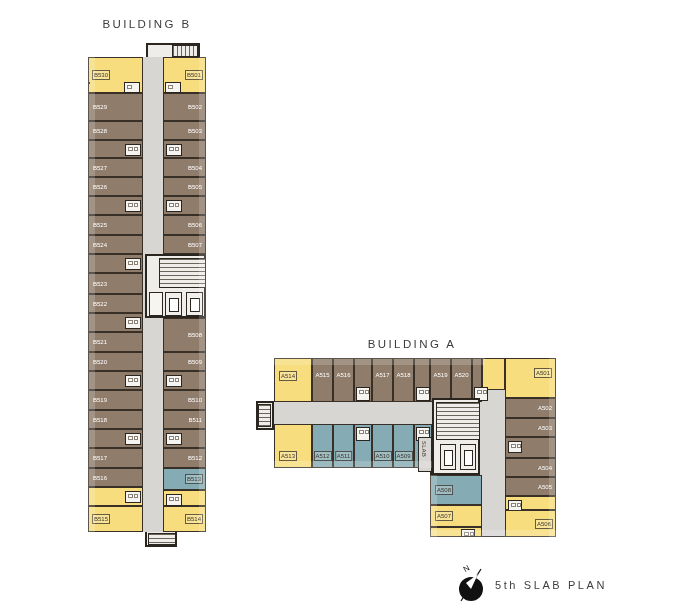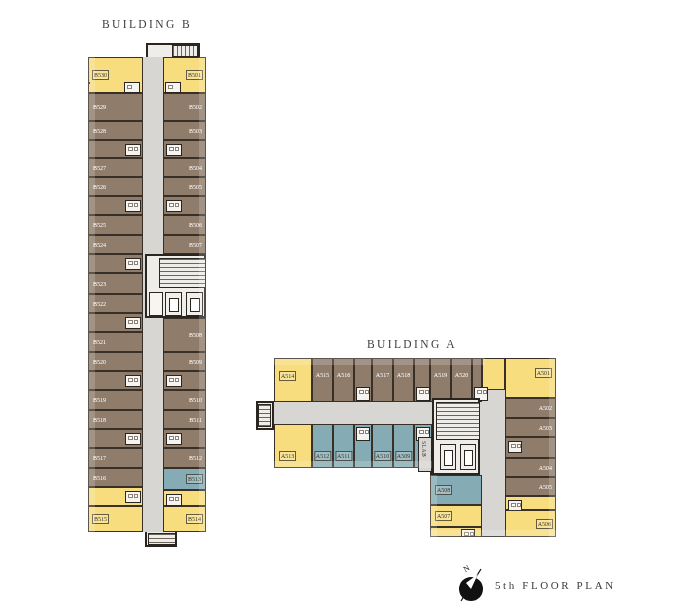--- a/index.html
+++ b/index.html
@@ -1,17 +1,17 @@
 <!DOCTYPE html>
 <html><head>
 <meta charset="utf-8">
 <style>
   html,body{margin:0;padding:0;background:#fff;}
   .canvas{position:relative;width:680px;height:615px;background:#ffffff;overflow:hidden;
-          font-family:Liberation Serif, serif;}
+          font-family:Liberation Sans, sans-serif;}
   .bldg-title{position:absolute;font-size:11.5px;letter-spacing:2.4px;color:#3c3c3c;
               text-align:center;white-space:nowrap;}
   #title-b{left:88px;top:18px;width:118px;}
   #title-a{left:352px;top:338px;width:120px;}
   .group{position:absolute;}
   #building-b{left:88px;top:43px;width:118px;height:505px;}
   #building-a{left:256px;top:352px;width:300px;height:188px;}
   .shape{position:absolute;box-sizing:border-box;}
   .outline{border:2px solid #2b2520;}
   .unit{position:absolute;box-sizing:border-box;border:1px solid #383027;}
@@ -365,15 +365,15 @@
       <div class="balc shape" style="left: 174px; top: 123px; width: 7px; height: 62px; position: absolute; box-sizing: border-box;"></div>
     </div>
 
   <div class="footer">
     <svg class="compass" width="34" height="42" viewBox="0 0 34 42">
       <line x1="6" y1="38" x2="26" y2="6" stroke="#111111" stroke-width="1.2"></line>
       <circle cx="16" cy="26" r="12" fill="#111111"></circle>
       <polygon points="23,11 16,26 11,20" fill="#ffffff"></polygon>
       <text x="9" y="9" font-size="8" fill="#1a1a1a" transform="rotate(-30 10 7)">N</text>
     </svg>
-    <span class="plan-label">5th FLOOR PLAN</span>
+    <span class="plan-label">5th SLAB PLAN</span>
   </div>
 </div>
 
 </body></html>

